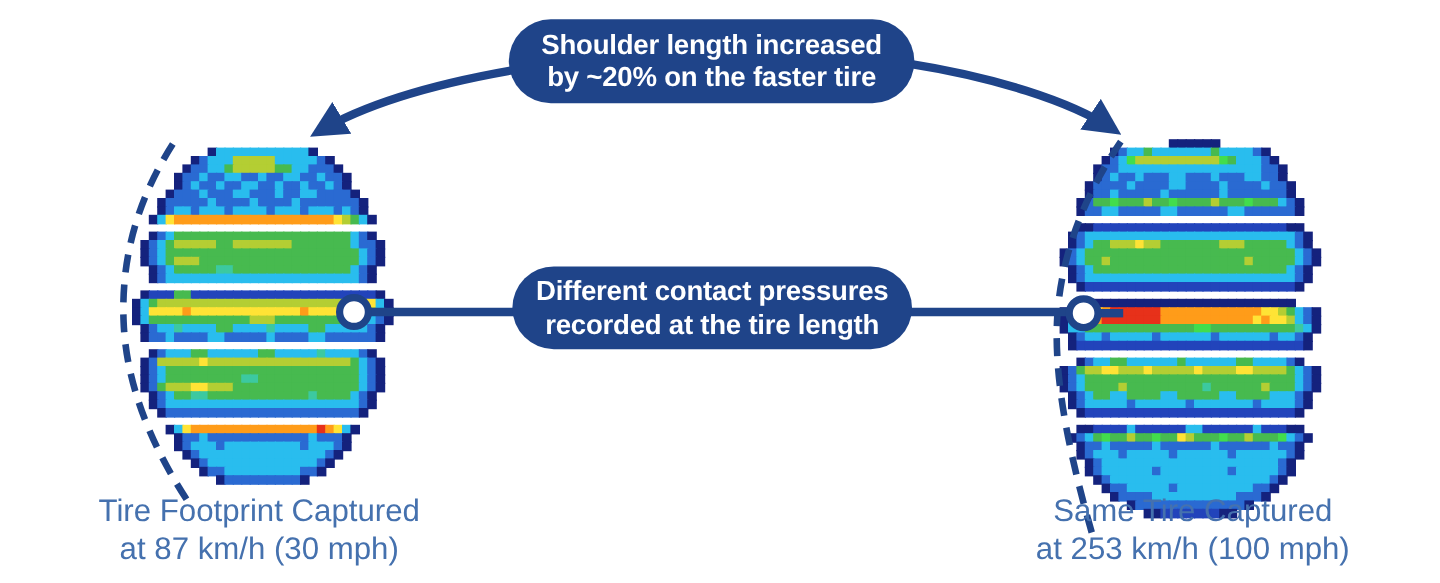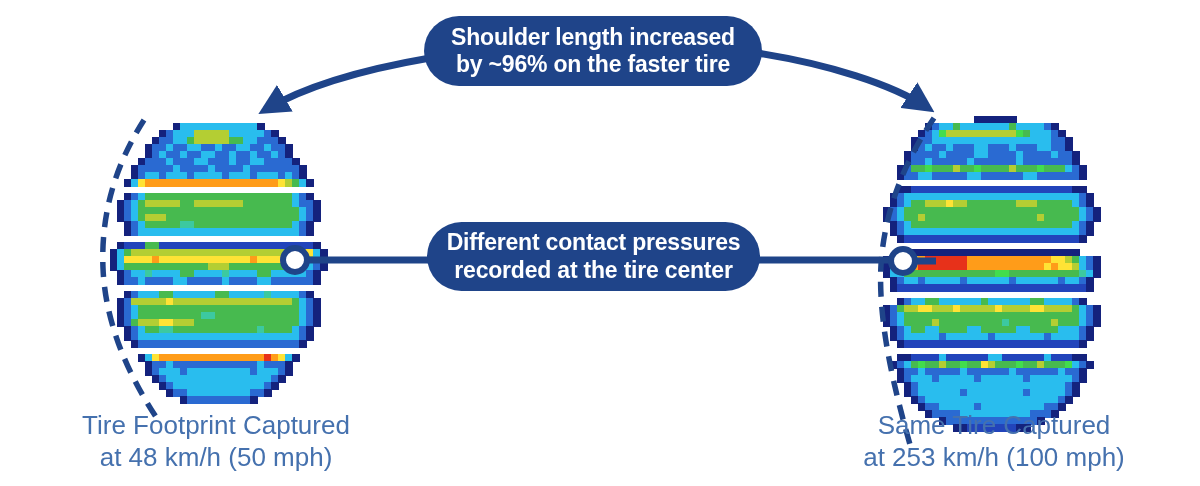--- a/index.html
+++ b/index.html
@@ -1995,21 +1995,21 @@
 
     <line x1="306" y1="260" x2="430" y2="260" stroke="#1f4489" stroke-width="7"></line>
     <line x1="758" y1="260" x2="892" y2="260" stroke="#1f4489" stroke-width="7"></line>
     <line x1="914" y1="261" x2="936" y2="261" stroke="#1f4489" stroke-width="7"></line>
 
     <circle cx="295" cy="260" r="12" fill="#ffffff" stroke="#1f4489" stroke-width="6"></circle>
     <circle cx="903" cy="261" r="12" fill="#ffffff" stroke="#1f4489" stroke-width="6"></circle>
   </svg>
 
   <div id="shoulder-bubble" class="bubble">Shoulder length increased
-by ~96% on the faster tire</div>
+by ~20% on the faster tire</div>
   <div id="pressure-bubble" class="bubble">Different contact pressures
-recorded at the tire center</div>
+recorded at the tire length</div>
 
   <div id="caption-left" class="caption">Tire Footprint Captured
-at 48 km/h (50 mph)</div>
+at 87 km/h (30 mph)</div>
   <div id="caption-right" class="caption">Same Tire Captured
 at 253 km/h (100 mph)</div>
 </div>
 
 </body></html>

